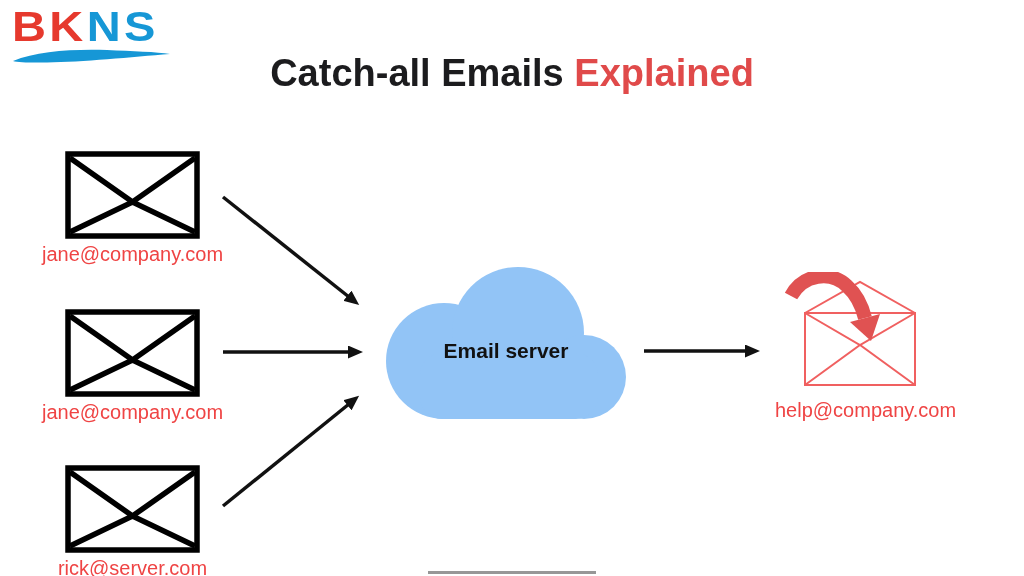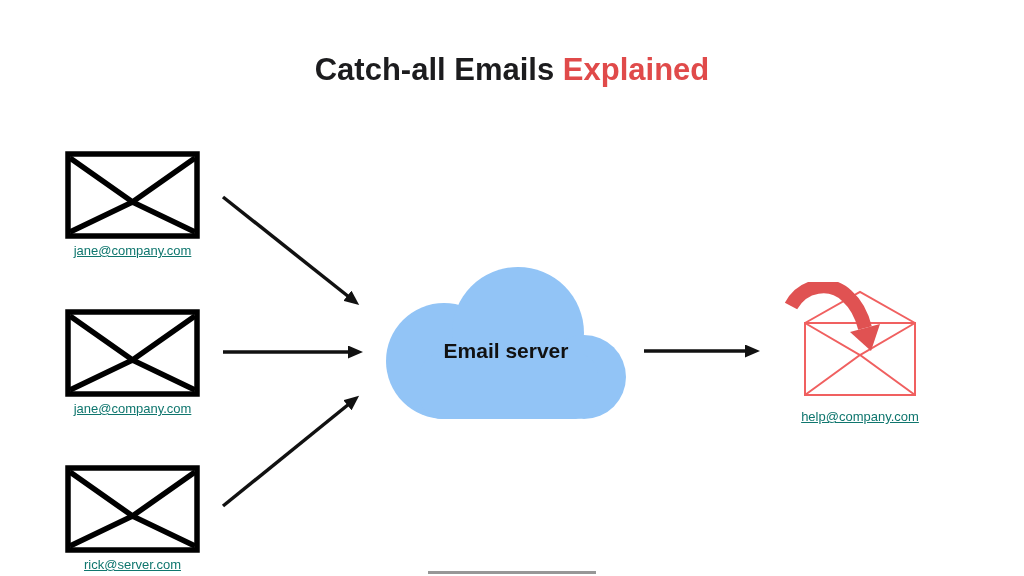--- a/index.html
+++ b/index.html
@@ -10,47 +10,55 @@
   
   .logo{position:absolute;left:12px;top:6px;width:170px;}
   .logo-text{
     font-size:42px;font-weight:bold;line-height:1.02;letter-spacing:3px;
     transform:scaleX(1.12);transform-origin:left center;white-space:nowrap;
   }
   .logo-swoosh{display:block;margin-top:0px;}
   
   .title{
     position:absolute;left:0;top:52px;width:100%;margin:0;text-align:center;
-    font-size:31px;font-weight:bold;letter-spacing:0px;
+    font-size:38px;font-weight:bold;letter-spacing:0px;
   }
   .title .hl{margin-left:0.28em;}
   
   .sender{position:absolute;left:40px;width:185px;text-align:center;}
   .s1{top:151px;} .s2{top:309px;} .s3{top:465px;}
   .env{display:block;margin:0 auto;}
-  .addr{margin-top:4px;font-size:13px;color:#0f766e;white-space:nowrap;text-decoration:underline;}
+  .addr{margin-top:4px;font-size:20px;color:#ef4444;white-space:nowrap;}
   
   .server{position:absolute;left:380px;top:265px;text-align:right;}
   .cloud-label{
     font-family:"Liberation Sans","DejaVu Sans",sans-serif;
     font-size:21px;font-weight:bold;
   }
   
   .arrows{position:absolute;left:0;top:0;width:1024px;height:576px;pointer-events:none;}
   
-  .recipient{position:absolute;left:775px;top:282px;width:170px;text-align:center;}
+  .recipient{position:absolute;left:775px;top:272px;width:170px;text-align:center;}
   .recipient .addr{margin-top:5px;}
   
   .footer-bar{position:absolute;left:428px;top:571px;width:168px;height:3px;}
 </style>
 </head>
 <body>
 
 <div class="canvas">
 
+  <div class="logo">
+    <div class="logo-text">
+      <span style="color: rgb(230, 57, 45);">BK</span><span style="color: rgb(22, 151, 214);">NS</span>
+    </div>
+    <svg class="logo-swoosh" width="160" height="15" viewBox="0 0 160 15">
+      <path d="M1,12 C25,2 60,0 95,1 C120,2 145,3 158,5 C120,8 70,13 35,13.5 C20,13.8 6,13.5 1,12 Z" fill="#1697d6"></path>
+    </svg>
+  </div>
 
   <h1 class="title">
     <span style="color: rgb(28, 28, 30);">Catch-all Emails</span><span class="hl" style="color: rgb(224, 74, 74);">Explained</span>
   </h1>
 
   <div class="sender s1">
     <svg class="env" width="135" height="88" viewBox="0 0 135 88">
       <rect x="3" y="3" width="129" height="82" fill="none" stroke-width="5.5" stroke="#000000"></rect>
       <path d="M5 7 L67.5 51 L130 7 M5 81 L67.5 51 L130 81" fill="none" stroke-width="5.5" stroke="#000000"></path>
     </svg>

